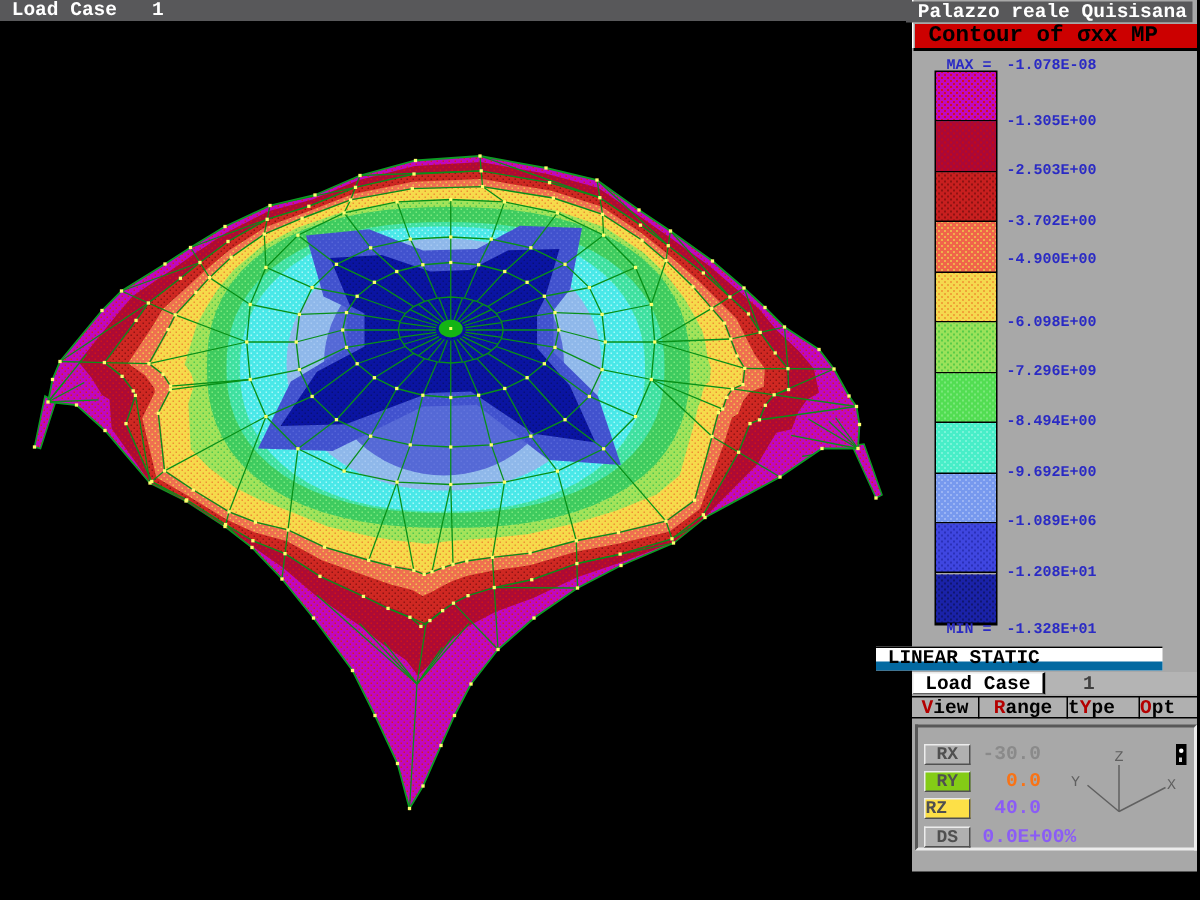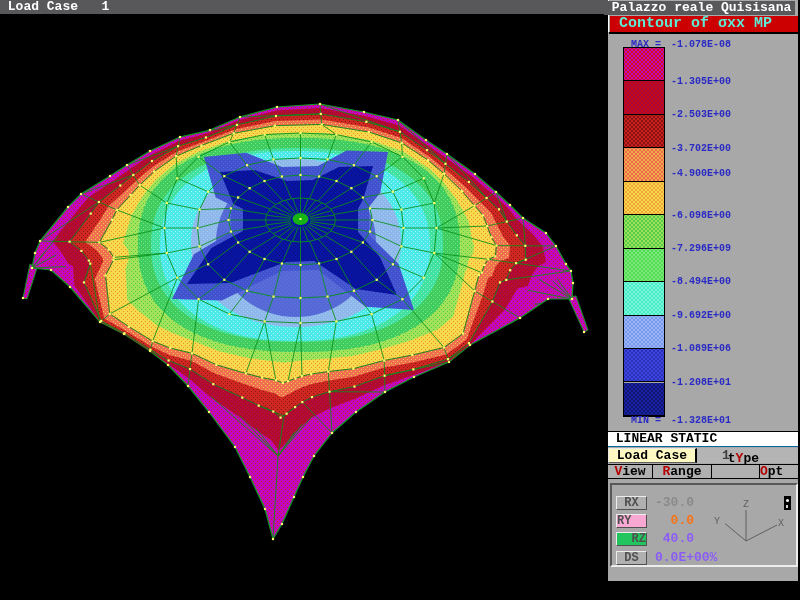--- a/index.html
+++ b/index.html
@@ -535,21 +535,21 @@
 <rect x="49.9" y="268.9" width="2.2" height="2.2" fill="#ffff6e"></rect>
 <rect x="21.9" y="296.9" width="2.2" height="2.2" fill="#ffff6e"></rect>
 <rect x="582.9" y="330.9" width="2.2" height="2.2" fill="#ffff6e"></rect>
 </svg>
 <div style="position:absolute;left:0;top:0;width:608px;height:14px;background:#58585a;color:#fff;font:bold 13px 'Liberation Mono',monospace;line-height:14px;white-space:pre"> Load Case   1</div>
 
 <div style="position:absolute;left:608px;top:0;width:192px;height:600px;background:#a8a8a8"></div>
 <div style="position:absolute;left:608px;top:0;width:1px;height:32px;background:#fff"></div>
 <div style="position:absolute;left:604px;top:1px;width:191px;height:14px;background:#58585a;color:#fff;font:bold 13px 'Liberation Mono',monospace;line-height:14px;white-space:pre"> Palazzo reale Quisisana</div>
 <div style="position:absolute;left:609px;top:15px;width:191px;height:1px;background:#a8a8a8"></div>
-<div style="position:absolute;left:610px;top:16px;width:190px;height:16px;background:#cc0000;color:#5eead4;font:bold 15px 'Liberation Mono',monospace;line-height:16px;white-space:pre"> Contour of σxx MP</div>
+<div style="position:absolute;left:610px;top:16px;width:190px;height:16px;background:#cc0000;color:#000000;font:bold 15px 'Liberation Mono',monospace;line-height:16px;white-space:pre"> Contour of σxx MP</div>
 <div style="position:absolute;left:609px;top:32px;width:191px;height:2px;background:#000"></div>
 
 <div class="bl" style="left:631px;top:39px">MAX =</div>
 <div style="position:absolute;left:623px;top:47px;width:42px;height:370px;border:1px solid #000;box-sizing:border-box;background:#a8a8a8">
   <div style="position:relative;width:40px;height:368px">
       <div style="position:absolute;left:0;top:0.00px;width:40px;height:33.45px;background-color:#c008c0;background-image:radial-gradient(#d41020 27%, rgba(0,0,0,0) 29%),radial-gradient(#d41020 27%, rgba(0,0,0,0) 29%);background-size:4px 4px;background-position:0 0,2px 2px;border-bottom:1px solid #000;box-sizing:border-box"></div>
       <div style="position:absolute;left:0;top:33.45px;width:40px;height:33.45px;background-color:#aa0838;background-image:radial-gradient(#c40818 27%, rgba(0,0,0,0) 29%),radial-gradient(#c40818 27%, rgba(0,0,0,0) 29%);background-size:4px 4px;background-position:0 0,2px 2px;border-bottom:1px solid #000;box-sizing:border-box"></div>
       <div style="position:absolute;left:0;top:66.90px;width:40px;height:33.45px;background-color:#c81f1f;background-image:radial-gradient(#8d1212 27%, rgba(0,0,0,0) 29%),radial-gradient(#8d1212 27%, rgba(0,0,0,0) 29%);background-size:4px 4px;background-position:0 0,2px 2px;border-bottom:1px solid #000;box-sizing:border-box"></div>
       <div style="position:absolute;left:0;top:100.35px;width:40px;height:33.45px;background-color:#f0644a;background-image:radial-gradient(#eeb04c 27%, rgba(0,0,0,0) 29%),radial-gradient(#eeb04c 27%, rgba(0,0,0,0) 29%);background-size:4px 4px;background-position:0 0,2px 2px;border-bottom:1px solid #000;box-sizing:border-box"></div>
       <div style="position:absolute;left:0;top:133.80px;width:40px;height:33.45px;background-color:#f5d84e;background-image:radial-gradient(#f0a438 27%, rgba(0,0,0,0) 29%),radial-gradient(#f0a438 27%, rgba(0,0,0,0) 29%);background-size:4px 4px;background-position:0 0,2px 2px;border-bottom:1px solid #000;box-sizing:border-box"></div>
@@ -568,42 +568,42 @@
 <div class="bl" style="left:671px;top:143px">-3.702E+00</div>
 <div class="bl" style="left:671px;top:168px">-4.900E+00</div>
 <div class="bl" style="left:671px;top:210px">-6.098E+00</div>
 <div class="bl" style="left:671px;top:243px">-7.296E+09</div>
 <div class="bl" style="left:671px;top:276px">-8.494E+00</div>
 <div class="bl" style="left:671px;top:310px">-9.692E+00</div>
 <div class="bl" style="left:671px;top:343px">-1.089E+06</div>
 <div class="bl" style="left:671px;top:377px">-1.208E+01</div>
 <div class="bl" style="left:671px;top:415px">-1.328E+01</div>
 
-<div style="position:absolute;left:608px;top:431px;width:191px;height:16px;background:#fff;border-top:1px solid #000;border-bottom:1px solid #0369a1;box-sizing:border-box;color:#000;font:bold 13px 'Liberation Mono',monospace;line-height:14px;white-space:pre"> LINEAR STATIC</div>
-
-<div style="position:absolute;left:608px;top:448px;width:89px;height:15px;background:#fef9c3;border-top:1px solid #e8e8e8;border-left:1px solid #e8e8e8;border-right:2px solid #000;border-bottom:1px solid #606060;box-sizing:border-box;font:bold 13px 'Liberation Mono',monospace;line-height:13px;white-space:pre"> Load Case</div>
+<div style="position:absolute;left:584px;top:431px;width:191px;height:16px;background:#fff;border-top:1px solid #000;border-bottom:6px solid #0369a1;box-sizing:border-box;color:#000;font:bold 13px 'Liberation Mono',monospace;line-height:14px;white-space:pre"> LINEAR STATIC</div>
+
+<div style="position:absolute;left:608px;top:448px;width:89px;height:15px;background:#ffffff;border-top:1px solid #e8e8e8;border-left:1px solid #e8e8e8;border-right:2px solid #000;border-bottom:1px solid #606060;box-sizing:border-box;font:bold 13px 'Liberation Mono',monospace;line-height:13px;white-space:pre"> Load Case</div>
 <div style="position:absolute;left:697px;top:448px;width:102px;height:15px;background:#b4b4b4;font:bold 13px 'Liberation Mono',monospace;line-height:15px;color:#404040">
     <span style="position:absolute;left:25px">1</span>
   </div>
 
 <div style="position:absolute;left:608px;top:464px;width:191px;height:15px;background:#b0b0b0;border-top:1px solid #000;border-bottom:1px solid #000;box-sizing:border-box"></div>
 <div class="btn" style="position:absolute;left:608px;top:465px;width:44px;height:13px;font:bold 13px 'Liberation Mono',monospace;line-height:13px;text-align:center"><span style="color:#b40000">V</span>iew</div>
 <div style="position:absolute;left:652px;top:464px;width:1px;height:15px;background:#000"></div>
 <div class="btn" style="position:absolute;left:653px;top:465px;width:58px;height:13px;font:bold 13px 'Liberation Mono',monospace;line-height:13px;text-align:center"><span style="color:#b40000">R</span>ange</div>
 <div style="position:absolute;left:711px;top:464px;width:1px;height:15px;background:#000"></div>
-<div class="btn" style="position:absolute;left:712px;top:452px;width:47px;height:13px;font:bold 13px 'Liberation Mono',monospace;line-height:13px;text-align:right">t<span style="color:#b40000">Y</span>pe</div>
+<div class="btn" style="position:absolute;left:712px;top:465px;width:47px;height:13px;font:bold 13px 'Liberation Mono',monospace;line-height:13px;text-align:left">t<span style="color:#b40000">Y</span>pe</div>
 <div style="position:absolute;left:759px;top:464px;width:1px;height:15px;background:#000"></div>
 <div class="btn" style="position:absolute;left:760px;top:465px;width:39px;height:13px;font:bold 13px 'Liberation Mono',monospace;line-height:13px;text-align:left"><span style="color:#b40000">O</span>pt</div>
 
 <div style="position:absolute;left:610px;top:483px;width:188px;height:84px;background:#a8a8a8;border-top:2px solid #585858;border-left:2px solid #585858;border-right:2px solid #ececec;border-bottom:2px solid #ececec;box-sizing:border-box"></div>
 <div style="position:absolute;left:616px;top:495.5px;width:31px;height:14px;background:#b0b0b0;border-top:1px solid #ececec;border-left:1px solid #ececec;border-right:1px solid #505050;border-bottom:1px solid #505050;box-sizing:border-box;font:bold 12px 'Liberation Mono',monospace;line-height:12px;text-align:center;color:#505050">RX</div>
 <div style="position:absolute;left:655px;top:495.5px;height:14px;font:bold 13px 'Liberation Mono',monospace;line-height:14px;color:#8a8a8a;white-space:pre">-30.0</div>
-<div style="position:absolute;left:616px;top:513.5px;width:31px;height:14px;background:#f9a8d4;border-top:1px solid #ececec;border-left:1px solid #ececec;border-right:1px solid #505050;border-bottom:1px solid #505050;box-sizing:border-box;font:bold 12px 'Liberation Mono',monospace;line-height:12px;text-align:left;color:#505050">RY</div>
+<div style="position:absolute;left:616px;top:513.5px;width:31px;height:14px;background:#84cc16;border-top:1px solid #ececec;border-left:1px solid #ececec;border-right:1px solid #505050;border-bottom:1px solid #505050;box-sizing:border-box;font:bold 12px 'Liberation Mono',monospace;line-height:12px;text-align:center;color:#505050">RY</div>
 <div style="position:absolute;left:655px;top:513.5px;height:14px;font:bold 13px 'Liberation Mono',monospace;line-height:14px;color:#f97316;white-space:pre">  0.0</div>
-<div style="position:absolute;left:616px;top:532px;width:31px;height:14px;background:#22c55e;border-top:1px solid #ececec;border-left:1px solid #ececec;border-right:1px solid #505050;border-bottom:1px solid #505050;box-sizing:border-box;font:bold 12px 'Liberation Mono',monospace;line-height:12px;text-align:right;color:#505050">RZ</div>
+<div style="position:absolute;left:616px;top:532px;width:31px;height:14px;background:#fde047;border-top:1px solid #ececec;border-left:1px solid #ececec;border-right:1px solid #505050;border-bottom:1px solid #505050;box-sizing:border-box;font:bold 12px 'Liberation Mono',monospace;line-height:12px;text-align:left;color:#505050">RZ</div>
 <div style="position:absolute;left:655px;top:532px;height:14px;font:bold 13px 'Liberation Mono',monospace;line-height:14px;color:#8b5cf6;white-space:pre"> 40.0</div>
 <div style="position:absolute;left:616px;top:550.5px;width:31px;height:14px;background:#b0b0b0;border-top:1px solid #ececec;border-left:1px solid #ececec;border-right:1px solid #505050;border-bottom:1px solid #505050;box-sizing:border-box;font:bold 12px 'Liberation Mono',monospace;line-height:12px;text-align:center;color:#505050">DS</div>
 <div style="position:absolute;left:655px;top:550.5px;height:14px;font:bold 13px 'Liberation Mono',monospace;line-height:14px;color:#8b5cf6;white-space:pre">0.0E+00%</div>
 
 <svg width="80" height="60" viewBox="0 0 80 60" style="position:absolute;left:706px;top:490px">
   <line x1="40" y1="51" x2="40" y2="20" stroke="#606060" stroke-width="1"></line>
   <line x1="40" y1="51" x2="19" y2="33.5" stroke="#606060" stroke-width="1"></line>
   <line x1="40" y1="51" x2="71" y2="35" stroke="#606060" stroke-width="1"></line>
   <text x="37" y="17" font-family="Liberation Mono" font-size="10" fill="#606060">Z</text>
   <text x="8" y="34" font-family="Liberation Mono" font-size="10" fill="#606060">Y</text>

